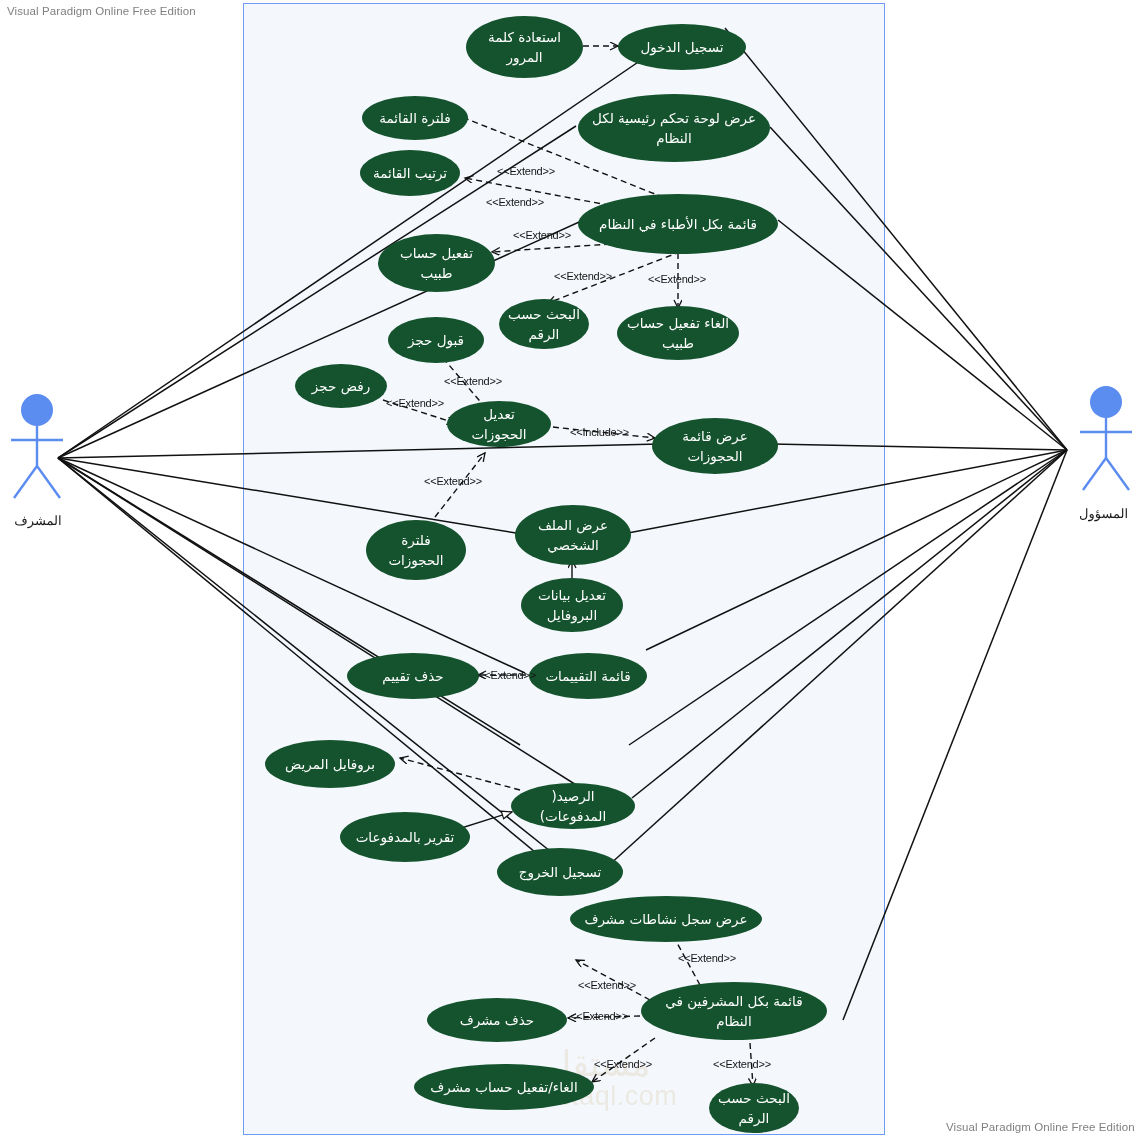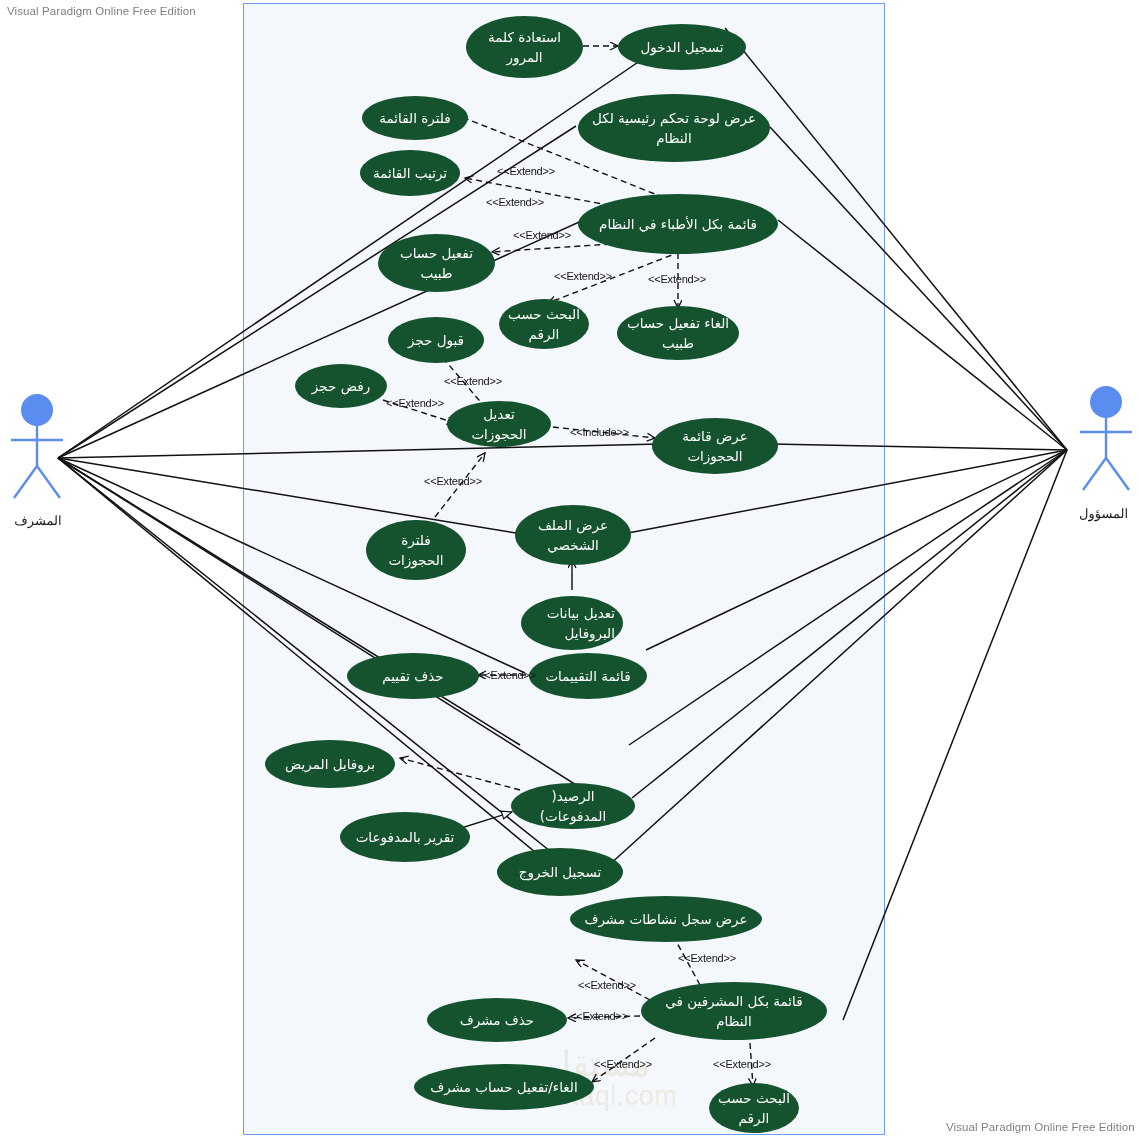--- a/index.html
+++ b/index.html
@@ -245,21 +245,21 @@
   </div>
 
   <div class="uc" style="left:366px; top:520px; width:100px; height:60px;">
     <span>فلترة الحجوزات</span>
   </div>
 
   <div class="uc" style="left:515px; top:505px; width:116px; height:60px;">
     <span>عرض الملف الشخصي</span>
   </div>
 
-  <div class="uc" style="left:521px; top:596px; width:102px; height:54px;text-align:right;">
+  <div class="uc" style="left:521px; top:578px; width:102px; height:54px;">
     <span>تعديل بيانات البروفايل</span>
   </div>
 
   <div class="uc" style="left:347px; top:653px; width:132px; height:46px;">
     <span>حذف تقييم</span>
   </div>
 
   <div class="uc" style="left:529px; top:653px; width:118px; height:46px;">
     <span>قائمة التقييمات</span>
   </div>

